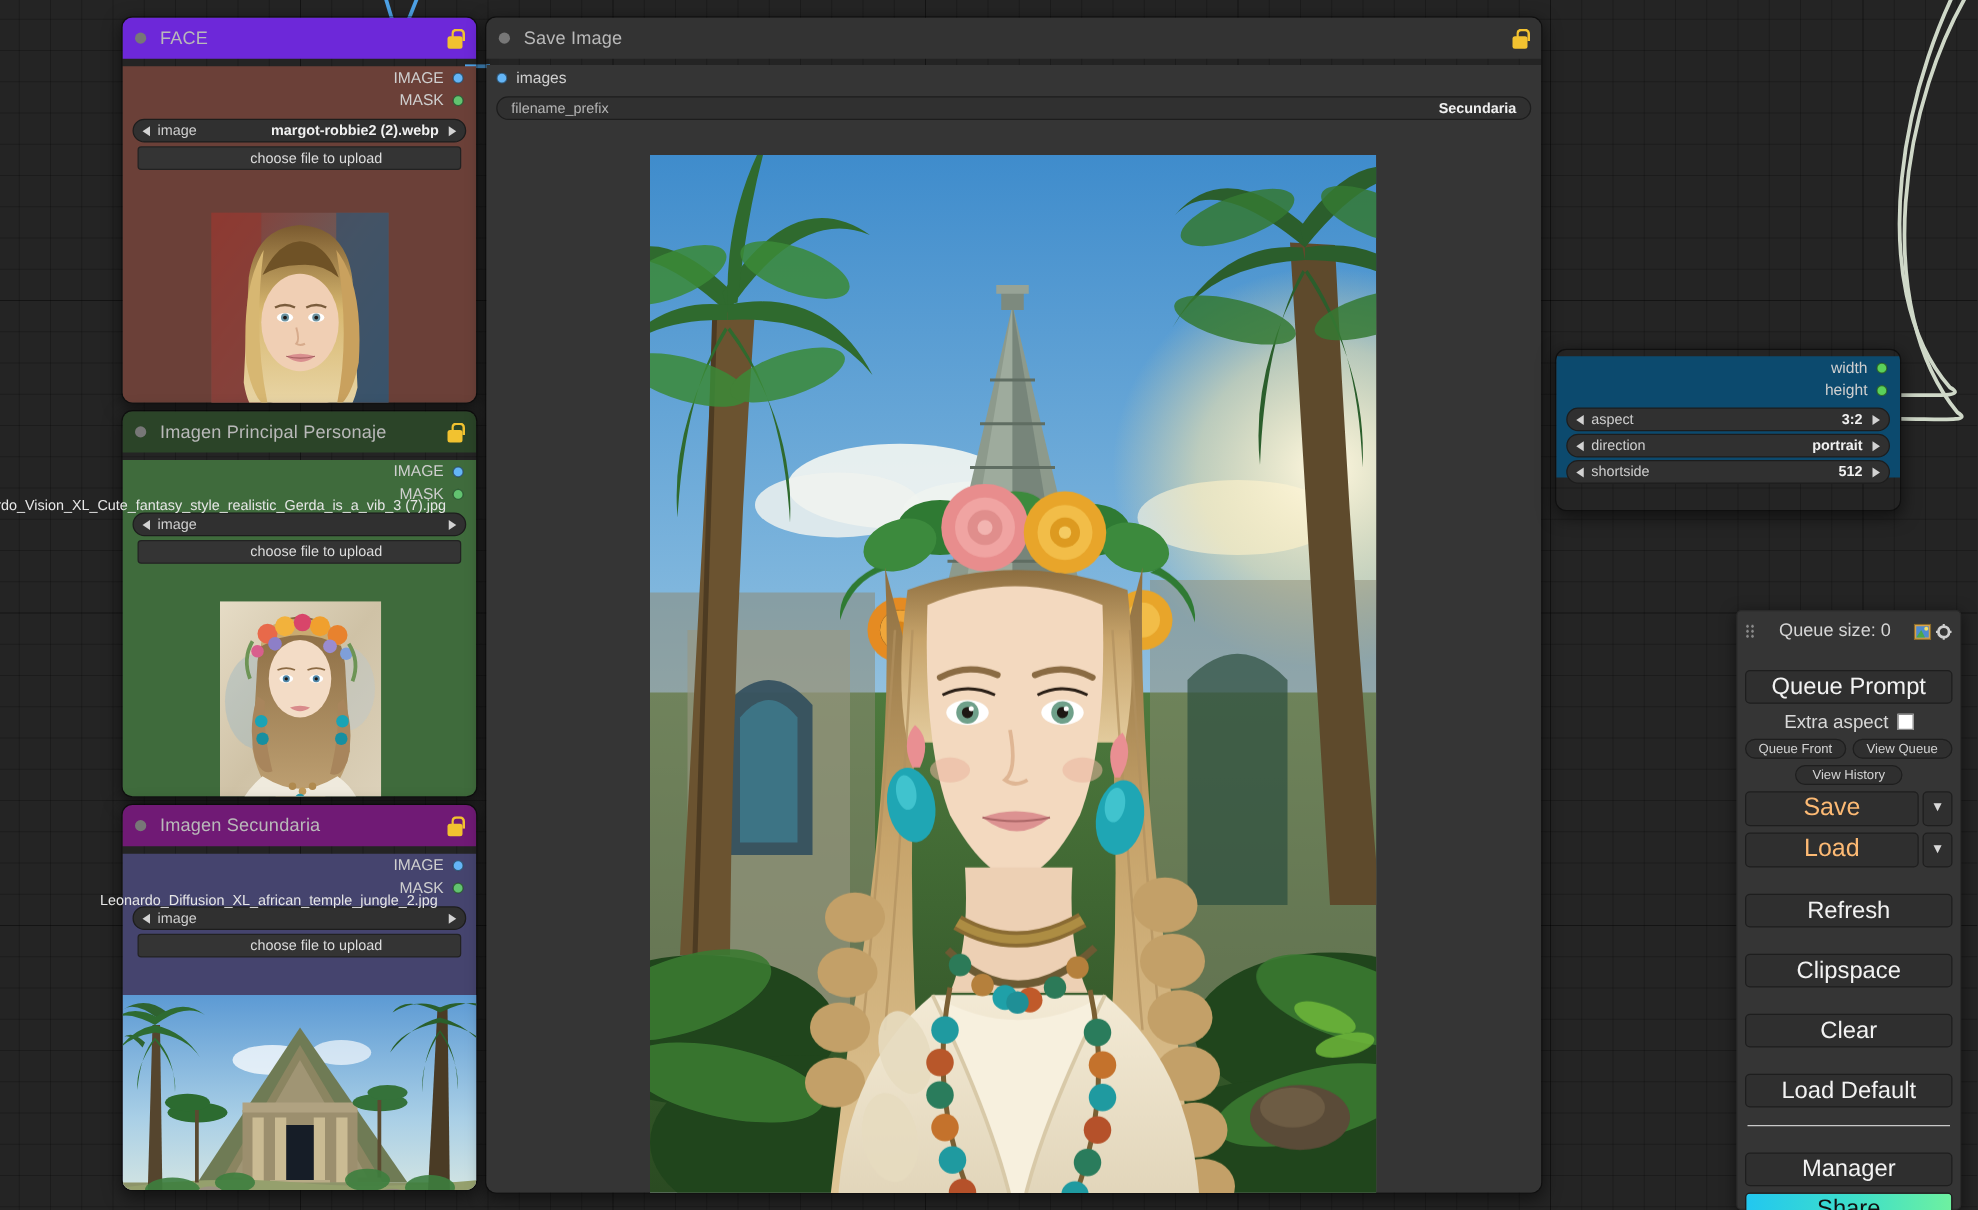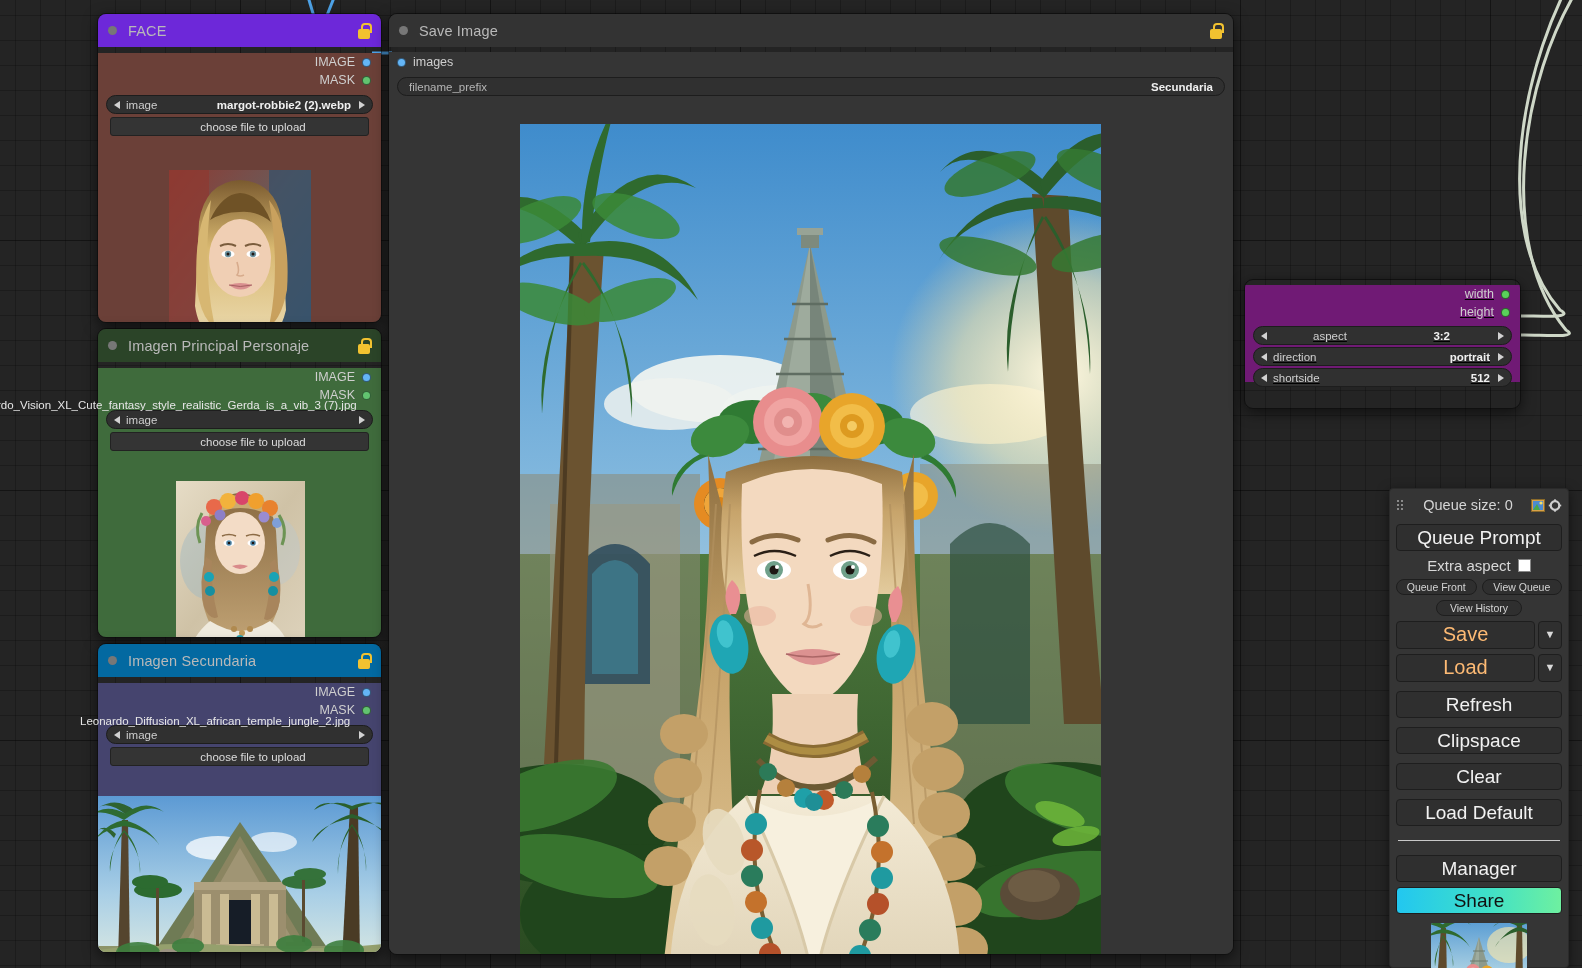--- a/index.html
+++ b/index.html
@@ -121,21 +121,21 @@
   .menu-head { display: flex; align-items: center; height: 20px; }
   .drag-grip {
     width: 8px; height: 12px; margin-right: 4px;
     background-image: radial-gradient(circle, #8a8a8a 1px, transparent 1.2px);
     background-size: 4px 4px;
   }
   .qsize { flex: 1; text-align: center; color: #d5d5d5; font-size: 14.5px; }
   .mini-icon { width: 14px; height: 13px; margin-left: 3px; flex: none; }
 
   .big-btn {
-    display: block; width: 100%; height: 27px; margin-top: 9px;
+    display: block; width: 100%; height: 27px; margin-top: 21px;
     background: #2f2f2f; border: 1px solid #1e1e1e; border-radius: 4px;
     color: #f2f2f2; font-size: 19px; font-family: "Liberation Sans", sans-serif;
     line-height: 25px; text-align: center;
   }
   .extra-row {
     display:flex; align-items:center; justify-content:center;
     gap: 7px; margin-top: 6px; color: #d8d8d8; font-size: 15px;
   }
   .chk { width: 13px; height: 13px; background: #fff; border: 1px solid #888; }
   .small-row { display: flex; gap: 5px; margin-top: 5px; }
@@ -315,21 +315,21 @@
       <circle cx="58" cy="148" r="3" fill="#b08a4f"></circle>
         <circle cx="66" cy="152" r="3" fill="#c09a5a"></circle>
       <circle cx="74" cy="148" r="3" fill="#b08a4f"></circle>
         <circle cx="64" cy="158" r="4" fill="#2a9fb0"></circle>
     </svg>
   </div>
 </div>
 <div class="overflow-name" style="left:-3px; top:399px;">rdo_Vision_XL_Cute_fantasy_style_realistic_Gerda_is_a_vib_3 (7).jpg</div>
 
 <div class="node" style="left:97px; top:643px; width:285px; height:310px;">
-  <div class="node-title" style="background:#0369a1;">
+  <div class="node-title" style="background:#701a75;">
     <span class="tdot"></span>
     <span class="ttext">Imagen Secundaria</span>
     <span class="lock"></span>
   </div>
   <div class="node-body" style="background:#45446e; height:277px;">
     <div class="slot-row" style="margin-top:6px;">
       <span class="slot-label">IMAGE</span>
       <span class="slot-dot dot-image"></span>
     </div>
     <div class="slot-row">
@@ -659,30 +659,30 @@
         <ellipse cx="540" cy="690" rx="26" ry="10" transform="rotate(20 540 690)"></ellipse>
         <ellipse cx="556" cy="712" rx="24" ry="9" transform="rotate(-12 556 712)"></ellipse>
       </g>
       <ellipse cx="520" cy="770" rx="40" ry="26" fill="#5a4b38"></ellipse>
       <ellipse cx="514" cy="762" rx="26" ry="16" fill="#6d5c44"></ellipse>
     </svg>
   </div>
 </div>
 
 <div class="node" style="left:1244px; top:279px; width:277px; height:130px;">
-  <div class="node-body" style="background:#701a75; height:97px;text-decoration:underline;">
+  <div class="node-body" style="background:#0c4a6e; height:97px;">
     <div class="slot-row" style="margin-top:5px;">
       <span class="slot-label">width</span>
       <span class="slot-dot dot-green"></span>
     </div>
     <div class="slot-row">
       <span class="slot-label">height</span>
       <span class="slot-dot dot-green"></span>
     </div>
-    <div class="widget" style="margin-top:5px;gap:40px;">
+    <div class="widget" style="margin-top:5px;">
       <span class="arrow-l"></span>
       <span class="w-name">aspect</span>
       <span class="w-val">3:2</span>
       <span class="arrow-r"></span>
     </div>
     <div class="widget">
       <span class="arrow-l"></span>
       <span class="w-name">direction</span>
       <span class="w-val">portrait</span>
       <span class="arrow-r"></span>

